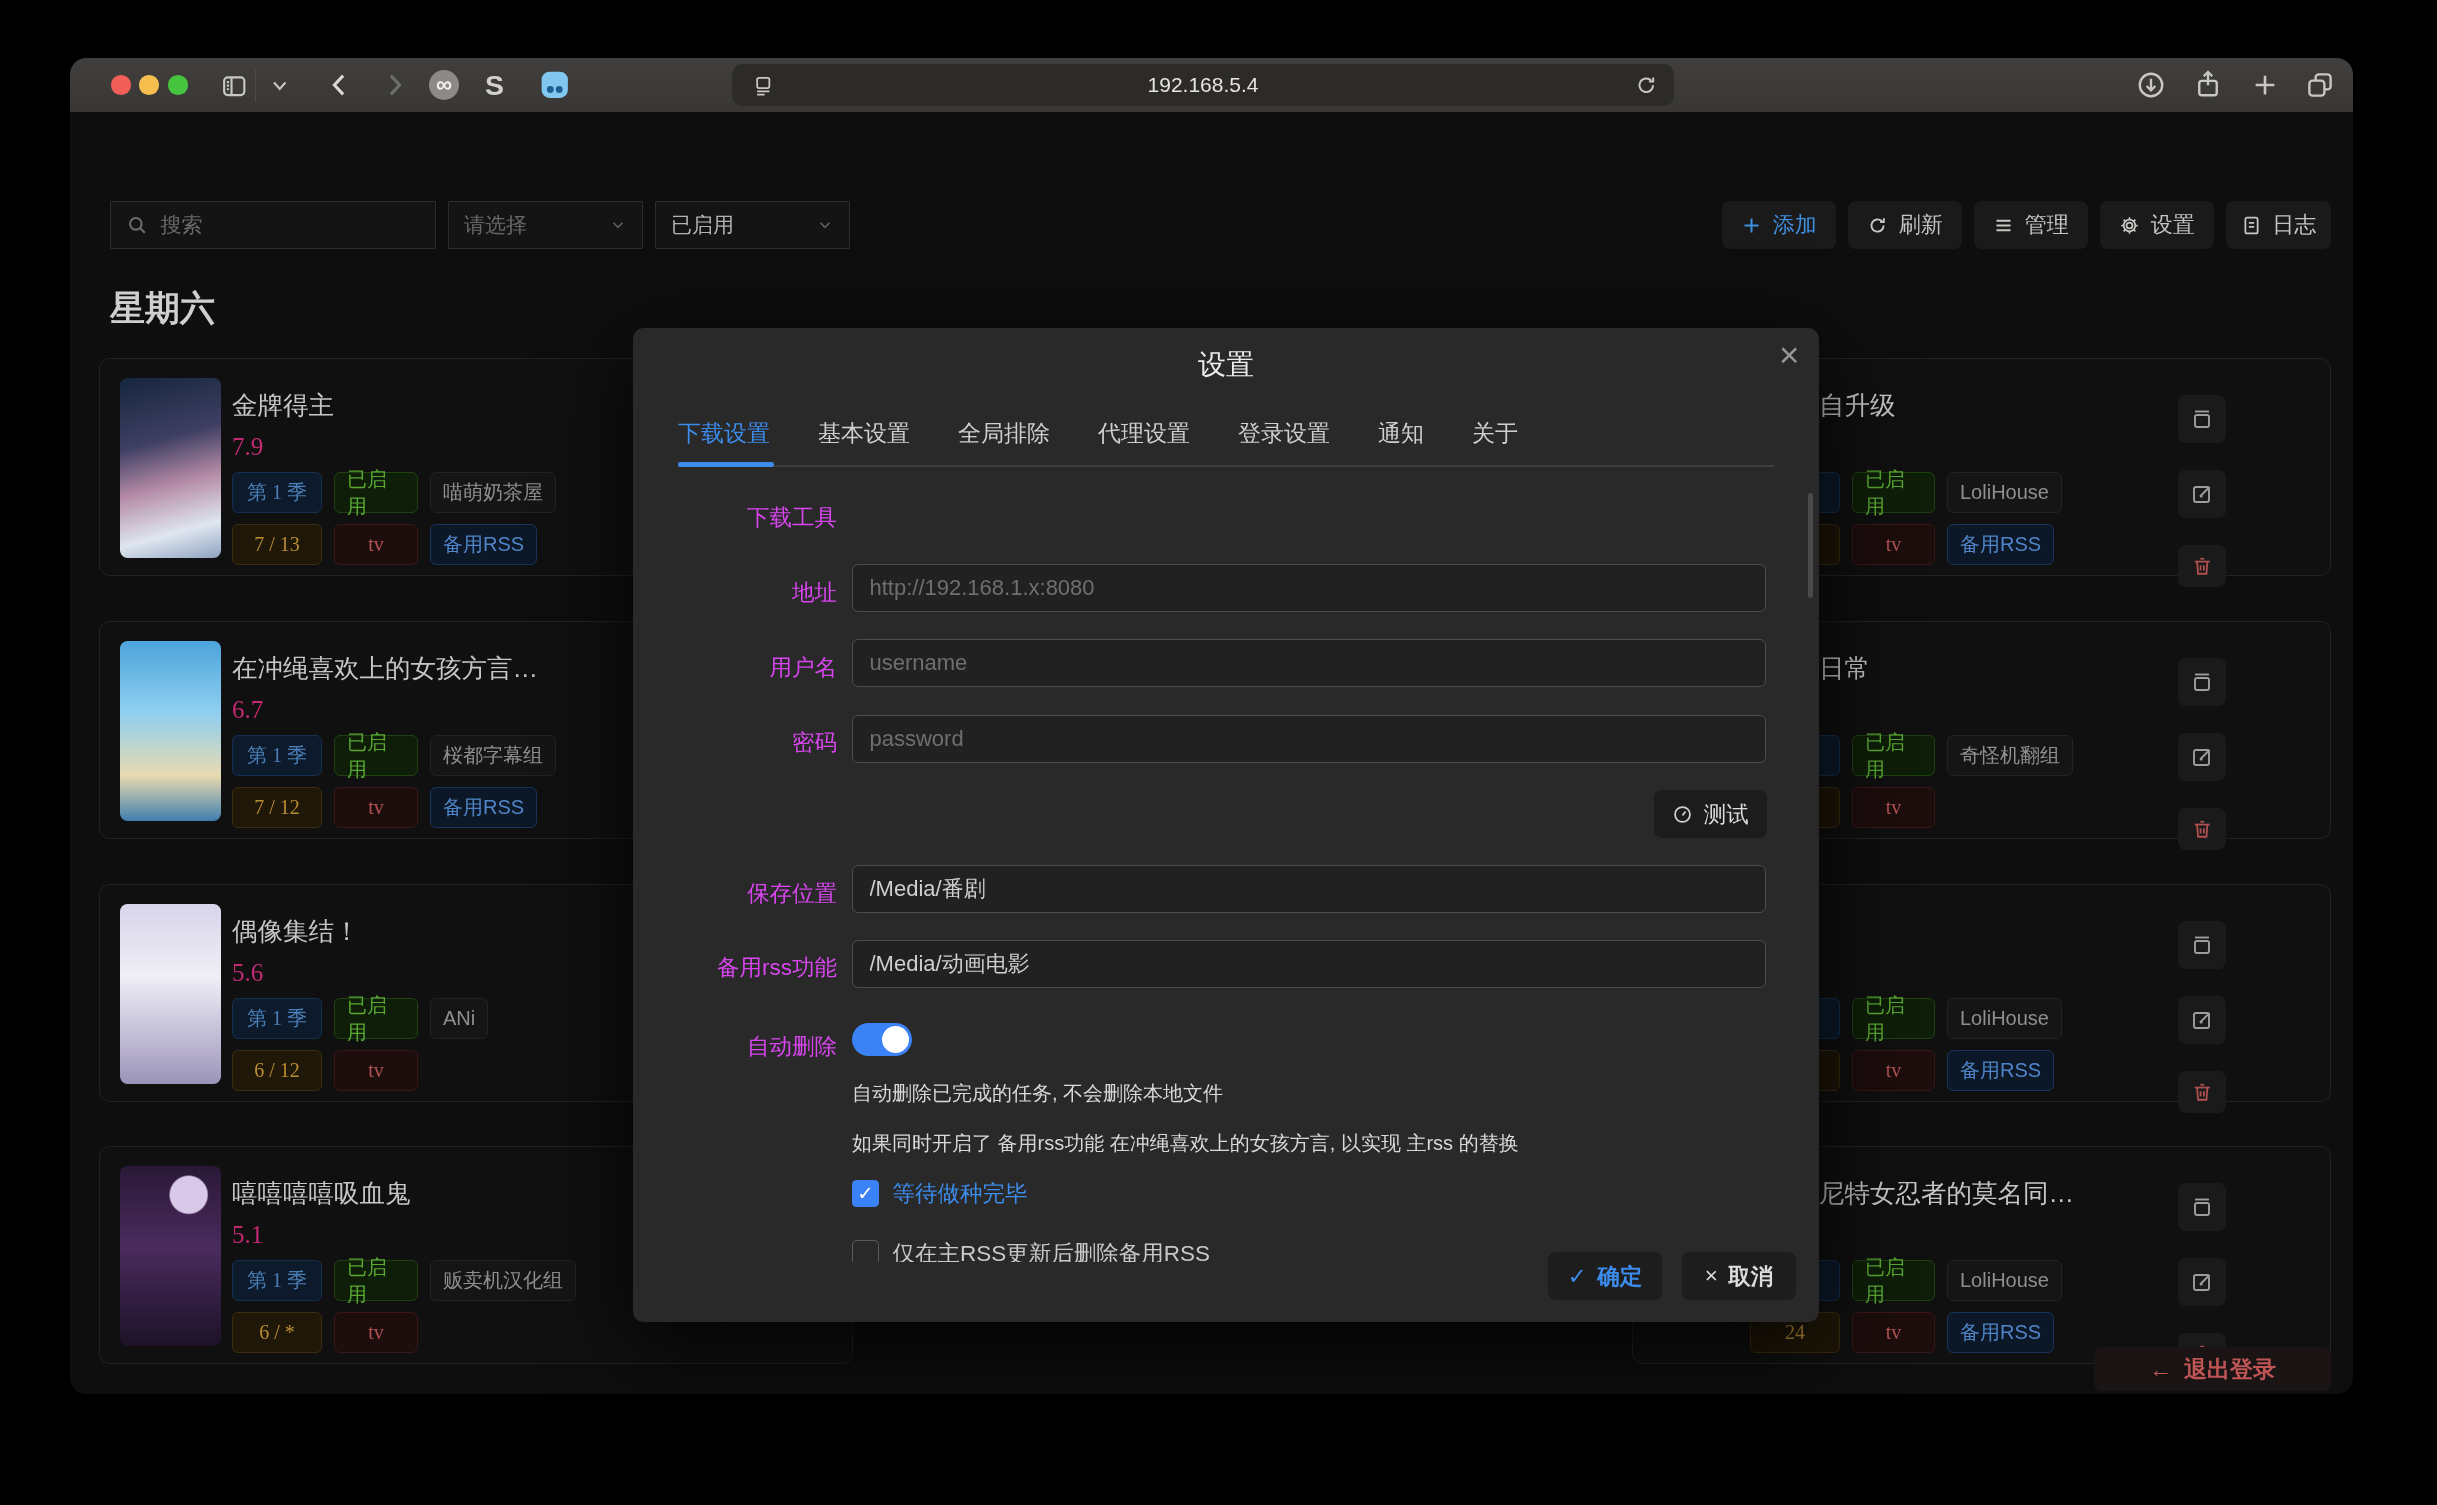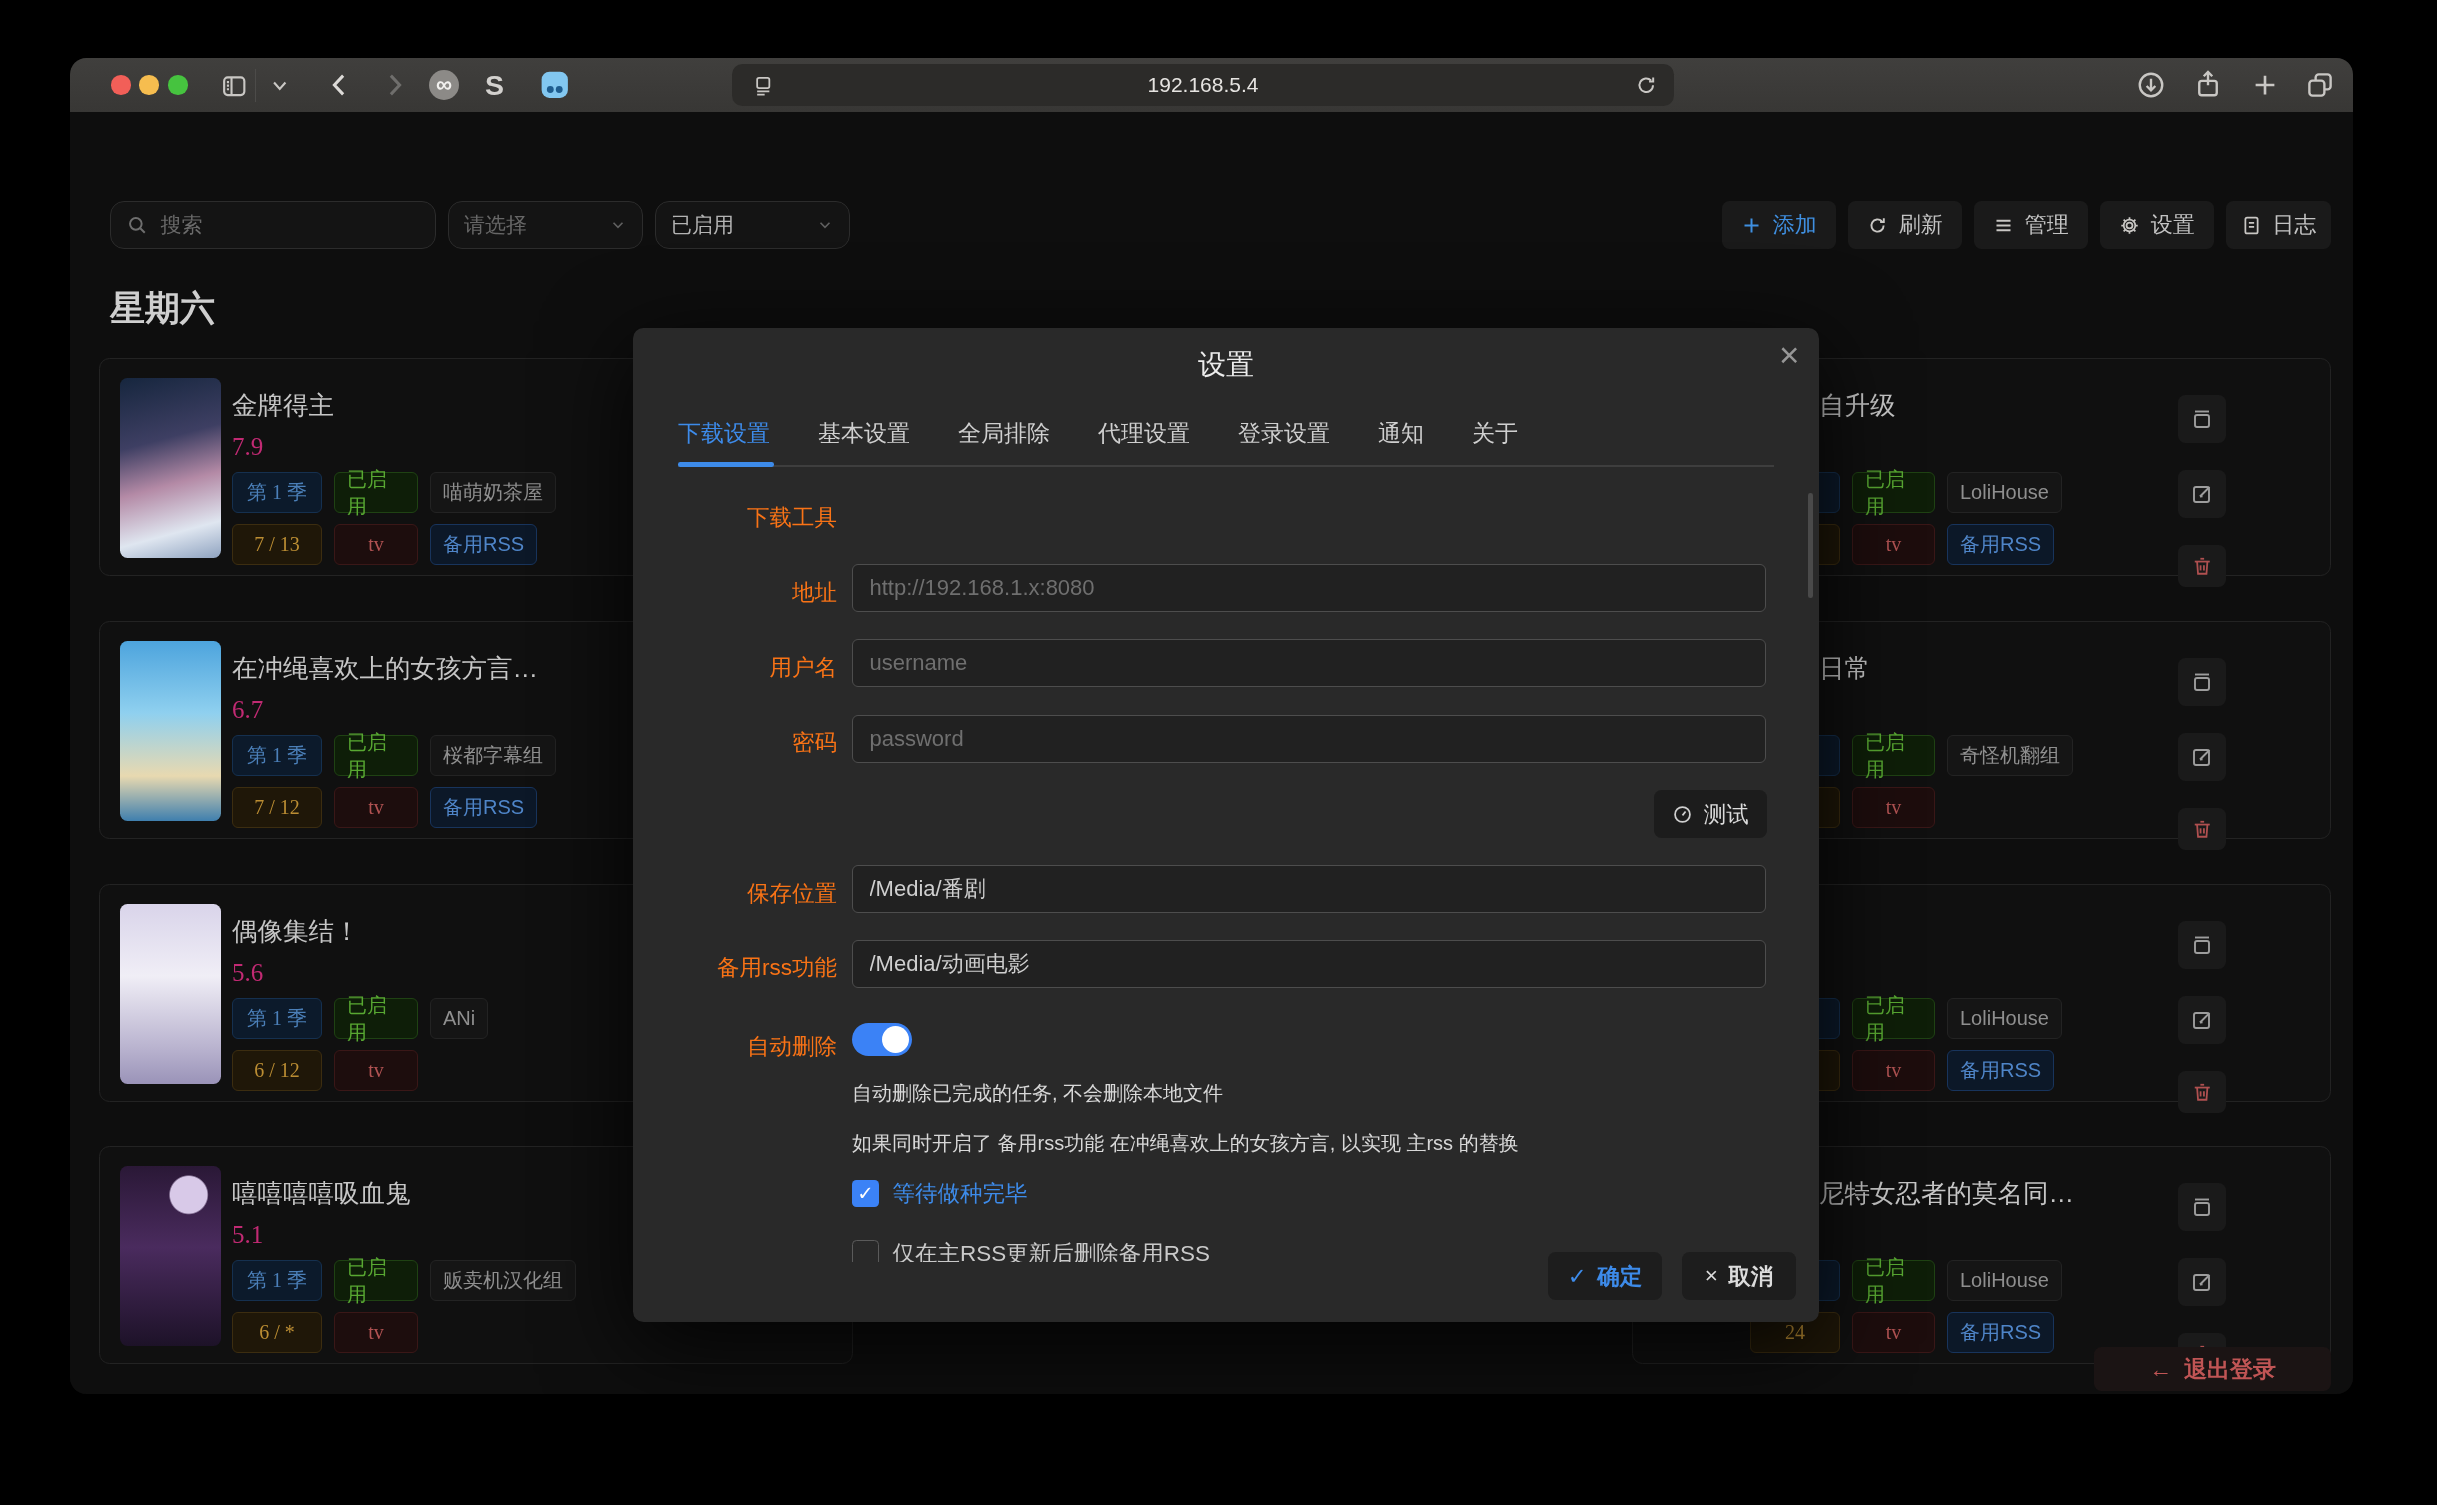--- a/index.html
+++ b/index.html
@@ -11,21 +11,21 @@
   
   .chrome{position:absolute;left:0;top:0;right:0;height:54px;
           background:linear-gradient(#403f3d,#383735);border-bottom:0.8px solid #151515;}
   .tl{position:absolute;top:17.3px;width:19.5px;height:19.5px;border-radius:50%;}
   .cicon{color:#c9c7c4;display:flex;align-items:center;justify-content:center;}
   .urlbar{position:absolute;left:662px;top:6px;width:942px;height:42px;border-radius:10.5px;
           background:#2c2b29;color:#e6e4e1;display:flex;align-items:center;justify-content:center;
           font-size:21px;}
   
   .page{position:absolute;left:0;top:54px;right:0;bottom:0;background:#0e0e0e;}
-  .inputbox{background:#141414;border:0.8px solid #2c2c2c;border-radius:14px;box-sizing:border-box;
+  .inputbox{background:#141414;border:0.8px solid #2c2c2c;border-radius:1px;box-sizing:border-box;
             display:flex;align-items:center;color:#9a9a9a;font-size:21px;}
   .tbtn{height:48px;border-radius:7.5px;background:#1a1a1a;display:flex;align-items:center;
         justify-content:center;gap:10.5px;font-size:22px;color:#c3c3c3;}
   .tbtn.blue{color:#3f8fe0;}
   .pagetitle{font-size:35px;font-weight:600;color:#cfcfcf;}
   .card{position:absolute;background:#101010;border:0.8px solid #232323;border-radius:10.5px;box-sizing:border-box;}
   .poster{position:absolute;border-radius:7.5px;}
   .ctitle{position:absolute;font-size:25.5px;color:#c6c6c6;white-space:nowrap;overflow:hidden;}
   .rating{position:absolute;font-size:25px;color:#c12a73;font-family:"Liberation Serif","DejaVu Serif",serif;}
   .chip{position:absolute;height:41px;border-radius:6px;border:0.8px solid;box-sizing:border-box;
@@ -42,21 +42,21 @@
   
   .modal{position:absolute;left:563px;top:270px;width:1186px;height:994px;border-radius:10.5px;
          background:#292929;box-shadow:0 22.5px 90px rgba(0,0,0,.85);z-index:10;}
   .mtitle{position:absolute;left:0;right:0;top:18px;text-align:center;font-size:28px;color:#ececec;}
   .mclose{position:absolute;right:19.5px;top:9px;font-size:35px;color:#969696;line-height:1;}
   .tabs{position:absolute;left:45px;top:90px;display:flex;gap:48px;}
   .tab{font-size:23px;color:#cfcfcf;}
   .tab.active{color:#3d8bea;}
   .tab-underline{position:absolute;left:45px;top:134px;width:96px;height:4.5px;background:#3d8bea;border-radius:2.3px;z-index:2;}
   .tab-divider{position:absolute;left:45px;right:45px;top:137px;height:1.5px;background:#3e3e3e;}
-  .m-label{position:absolute;left:0;width:204px;text-align:right;font-size:22.5px;color:#f97316;}
+  .m-label{position:absolute;left:0;width:204px;text-align:right;font-size:22.5px;color:#d946ef;}
   .m-input{position:absolute;left:219px;width:914px;height:48px;background:#212121;
            border:0.8px solid #4d4d4d;border-radius:6px;box-sizing:border-box;color:#cfcfcf;
            font-size:22px;padding:0 16.5px;font-family:"Liberation Sans","DejaVu Sans",sans-serif;outline:none;}
   .m-input::placeholder{color:#6f6f6f;}
   .m-select{position:absolute;left:219px;width:914px;height:48px;background:#212121;
             border:0.8px solid #4d4d4d;border-radius:6px;box-sizing:border-box;display:flex;
             align-items:center;justify-content:space-between;padding:0 16.5px;color:#d6d6d6;font-size:22px;}
   .m-note{position:absolute;left:219px;font-size:20px;color:#d8d8d8;white-space:nowrap;}
   .m-btn{position:absolute;height:48px;border-radius:7.5px;background:#1d1d1d;display:flex;
          align-items:center;justify-content:center;gap:10.5px;font-size:22.5px;color:#dcdcdc;}

